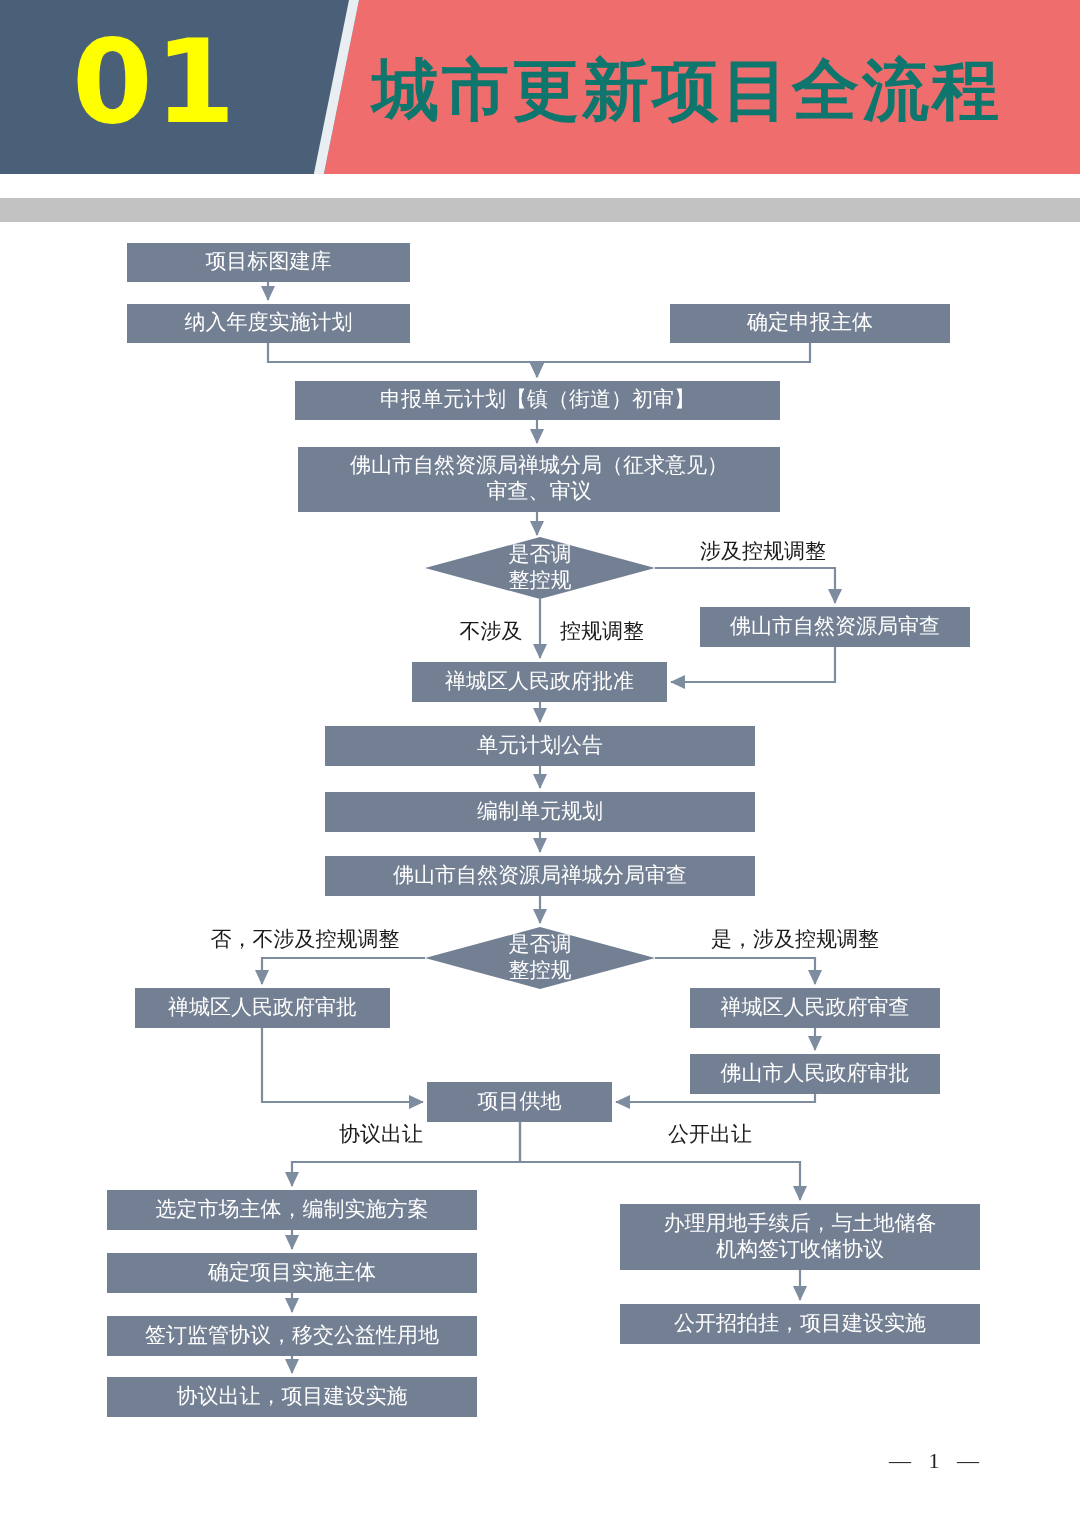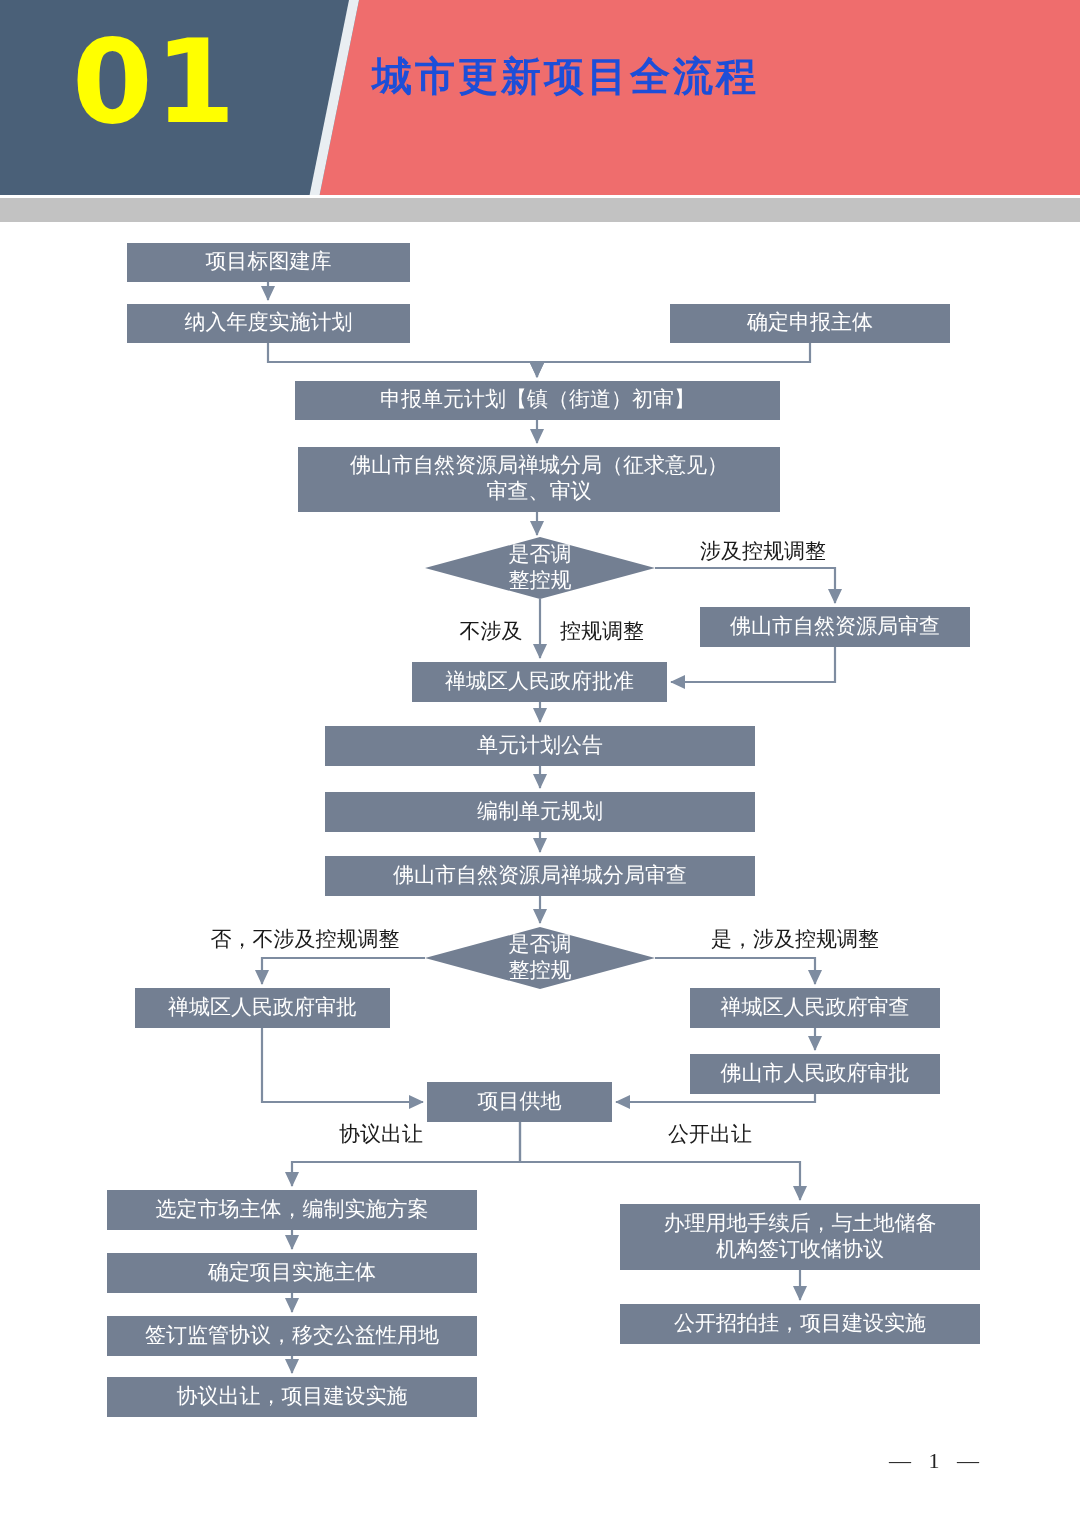--- a/index.html
+++ b/index.html
@@ -3,21 +3,21 @@
 <meta charset="utf-8">
 <style>
   html,body{margin:0;padding:0;}
   body{
     width:1080px;height:1533px;
     background:#ffffff;
     font-family:"Liberation Sans","DejaVu Sans",sans-serif;
     position:relative;overflow:hidden;
   }
   
-  #banner{position:absolute;left:0;top:0;width:1080px;height:195px;overflow:hidden;}
+  #banner{position:absolute;left:0;top:0;width:1080px;height:174px;overflow:hidden;}
   #banner .navy{
     position:absolute;left:0;top:0;width:1080px;height:198px;
     background:#4a6078;
   }
   #banner .coral{
     position:absolute;left:0;top:0;width:1080px;height:198px;
     background:#ef6d6d;
     clip-path:polygon(359px 0,1080px 0,1080px 198px,319px 198px);
   }
   #banner .slash{
@@ -27,21 +27,21 @@
   }
   #banner-number{
     position:absolute;left:72px;top:24px;
     font-family:"DejaVu Sans",sans-serif;
     font-size:116px;font-weight:bold;color:#ffff00;
     letter-spacing:2px;line-height:1;
     -webkit-text-stroke:0;
   }
   #banner-title{
     position:absolute;left:372px;top:56px;
-    font-size:40px;font-weight:bold;color:#1d4ed8;
+    font-size:67px;font-weight:bold;color:#0f766e;
     letter-spacing:3px;line-height:1;
     white-space:nowrap;
   }
   #banner-rule{
     position:absolute;left:0;top:198px;width:1080px;height:24px;
     background:#c2c2c2;
   }
   
   #flow{position:absolute;left:0;top:222px;width:912px;height:1230px;}
   svg{position:absolute;left:0;top:0;width:1080px;height:1230px;}

